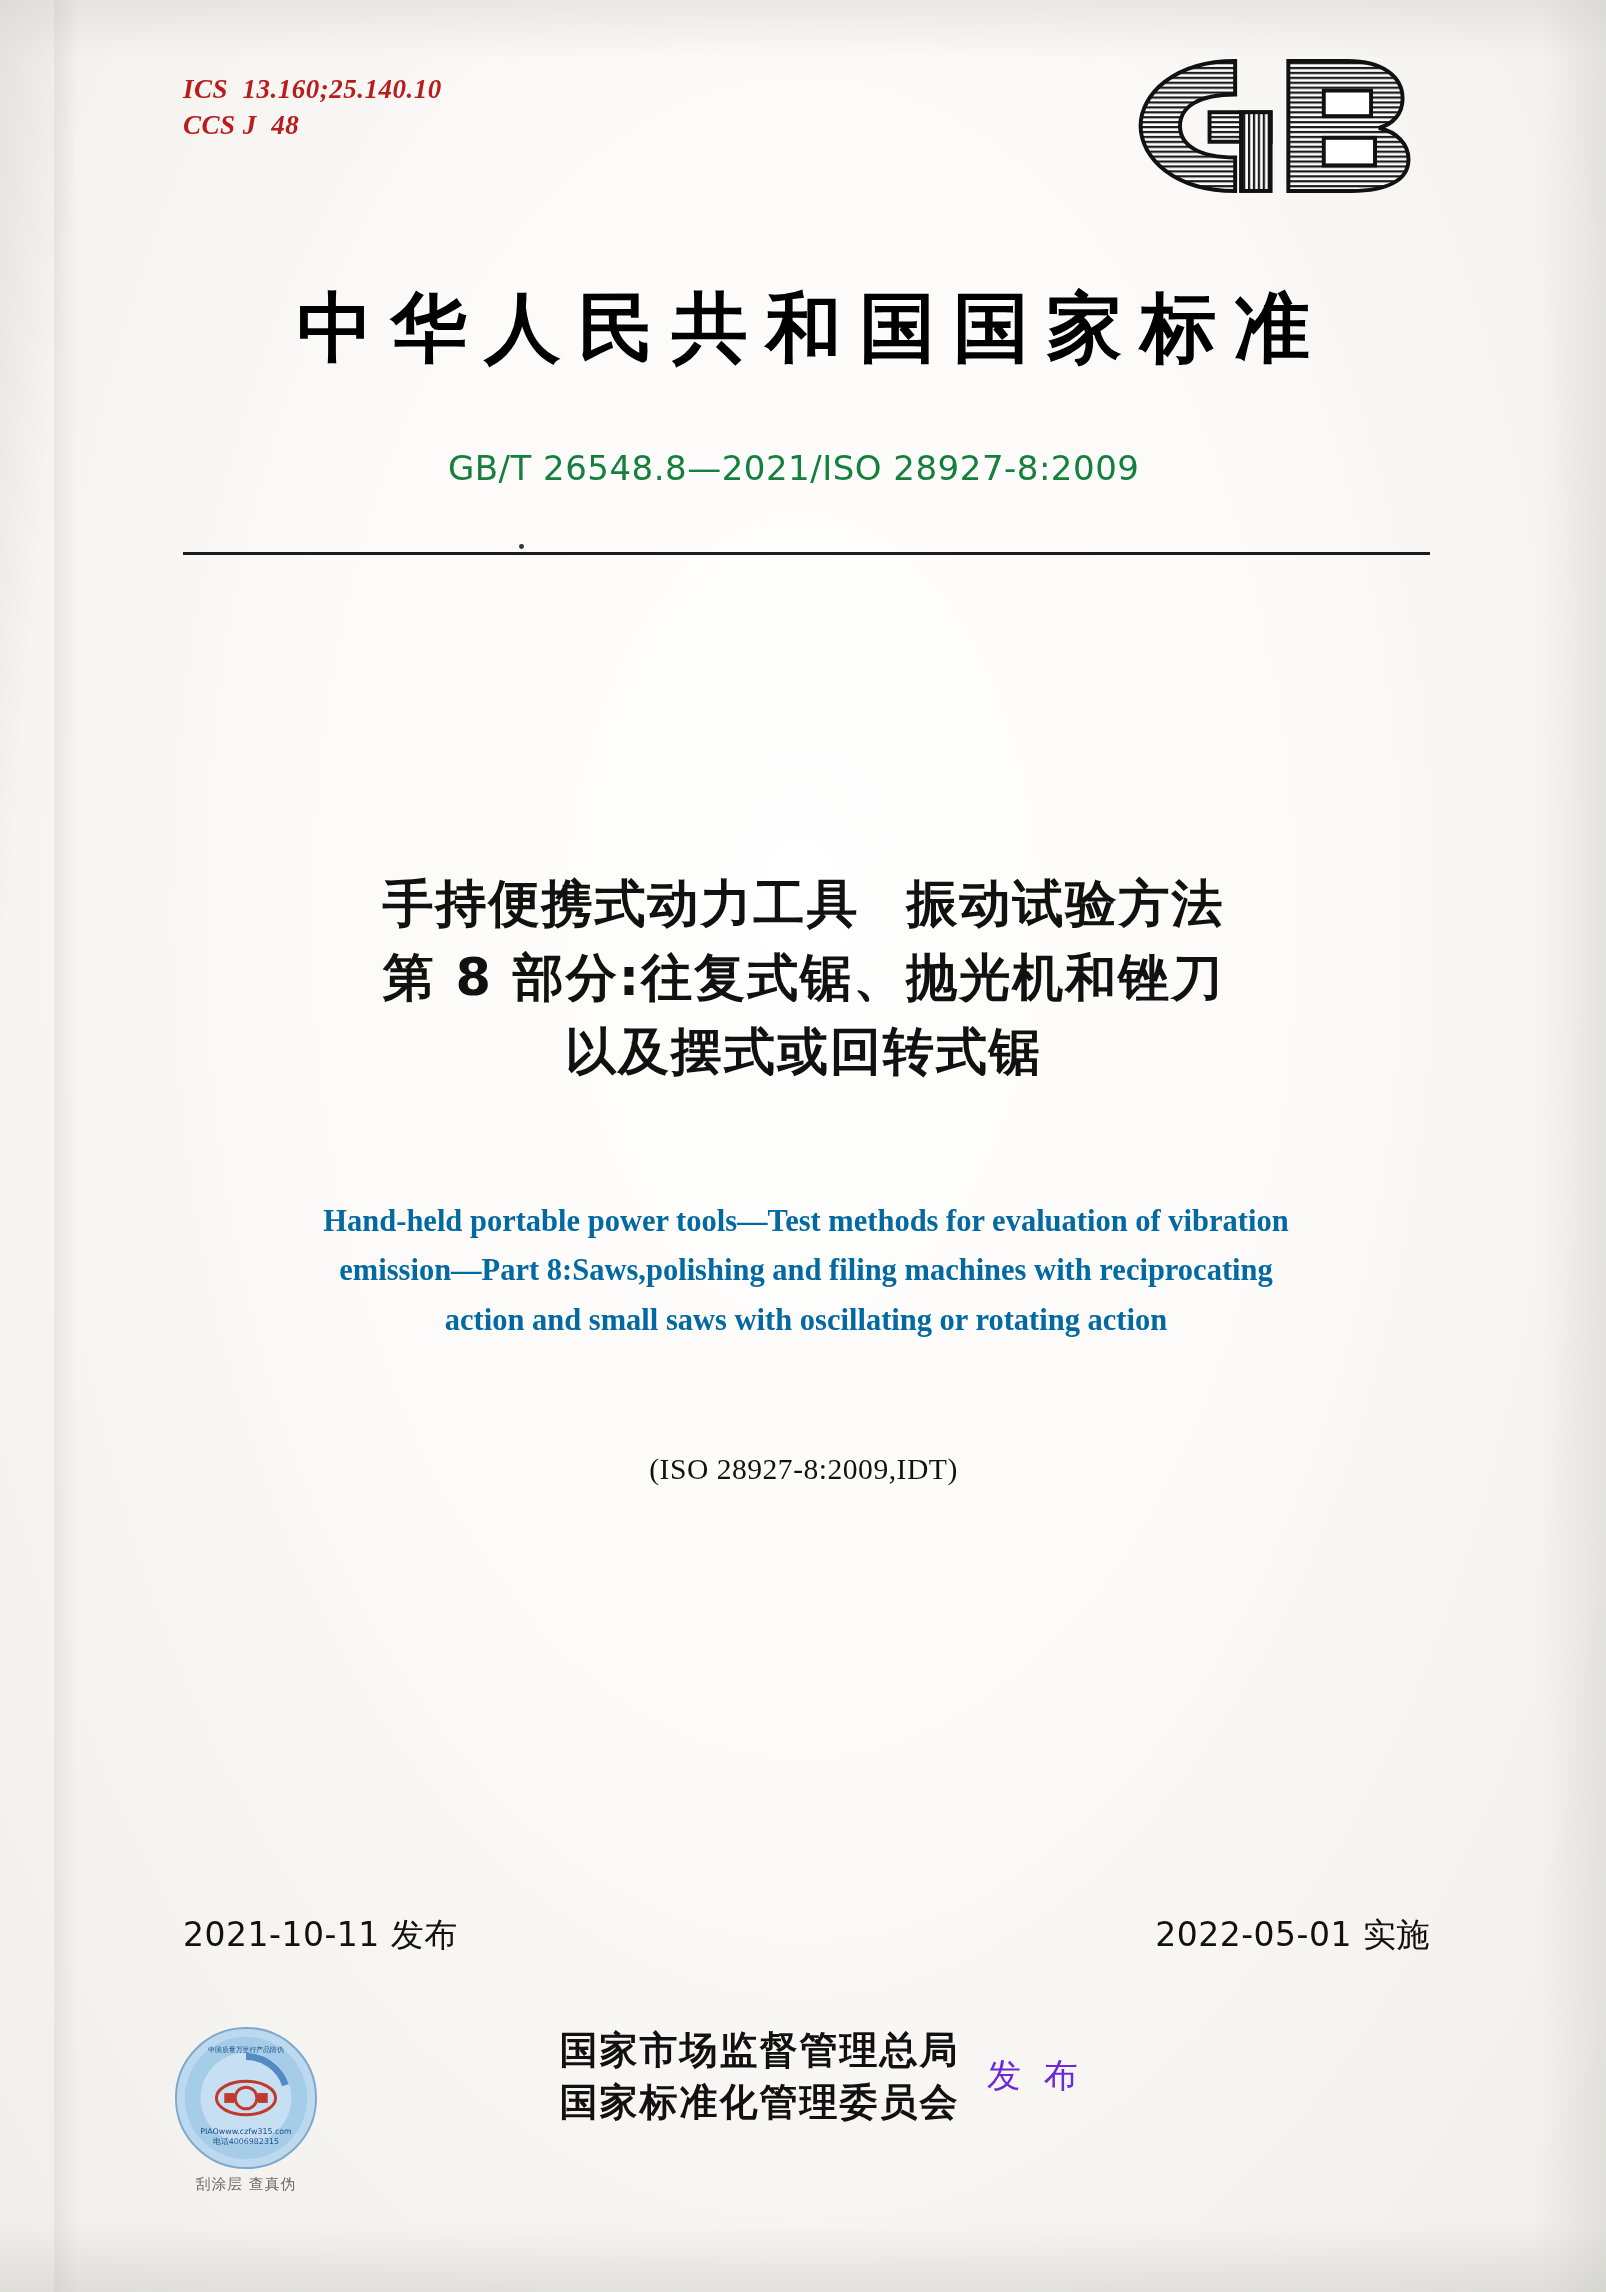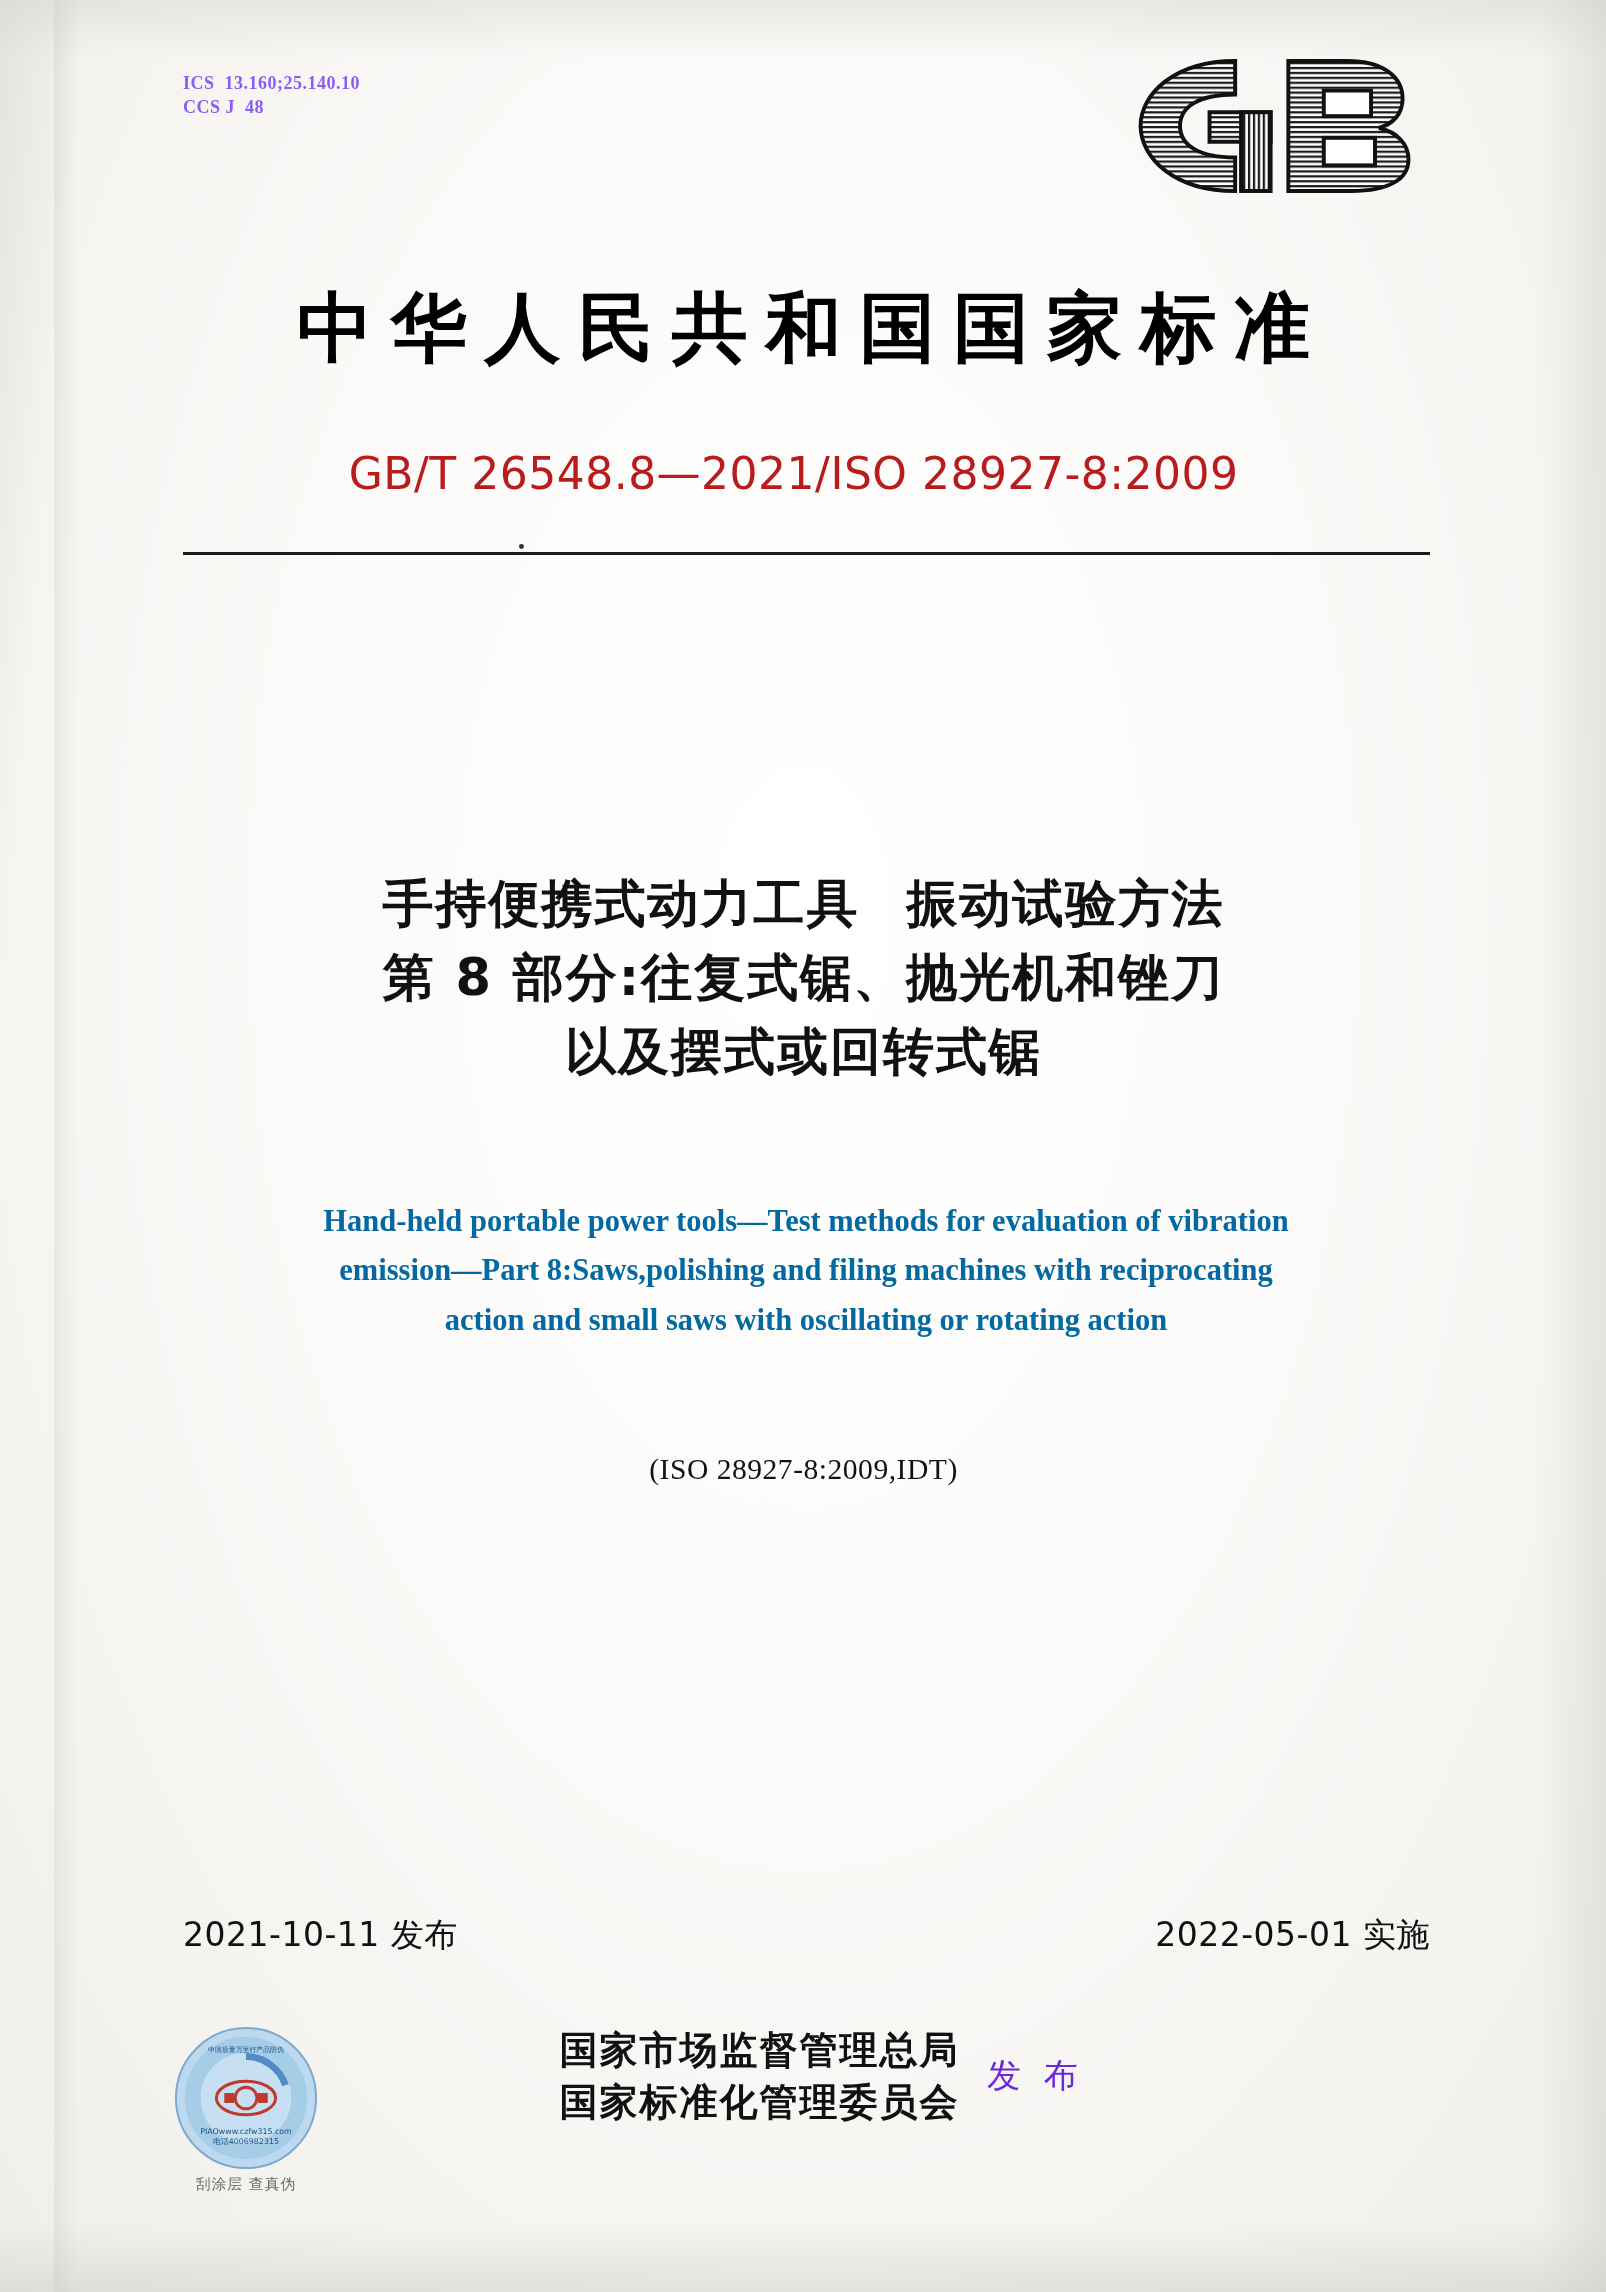--- a/index.html
+++ b/index.html
@@ -37,24 +37,25 @@
     background: linear-gradient(90deg, rgba(190,190,186,0.25), rgba(255,255,255,0) 70%);
     pointer-events: none;
   }
 
   .ics-block {
     position: absolute;
     left: 183px;
     top: 71px;
     font-family: "Liberation Serif", serif;
     font-weight: bold;
-    font-size: 18px;
+    font-size: 27px;
     letter-spacing: 0.5px;
     line-height: 1.34;
-    color: #8b5cf6;
+    color: #b91c1c;
+    font-style: italic;
   }
   .ics-block div { white-space: pre; }
 
   .gb-logo {
     position: absolute;
     right: 167px;
     top: 47px;
     width: 325px;
     height: 158px;
   }
@@ -74,23 +75,23 @@
   }
 
   .std-number {
     position: absolute;
     left: 0;
     right: 0;
     top: 448px;
     text-align: center;
     padding-right: 19.7px;
     font-family: "DejaVu Sans", sans-serif;
-    font-size: 44px;
-    letter-spacing: 0.5px;
-    color: #b91c1c;
+    font-size: 34px;
+    letter-spacing: 0.5px;
+    color: #15803d;
   }
 
   .rule {
     position: absolute;
     left: 183px;
     right: 177px;
     top: 552px;
     height: 3px;
     background: #1c1c1c;
   }

